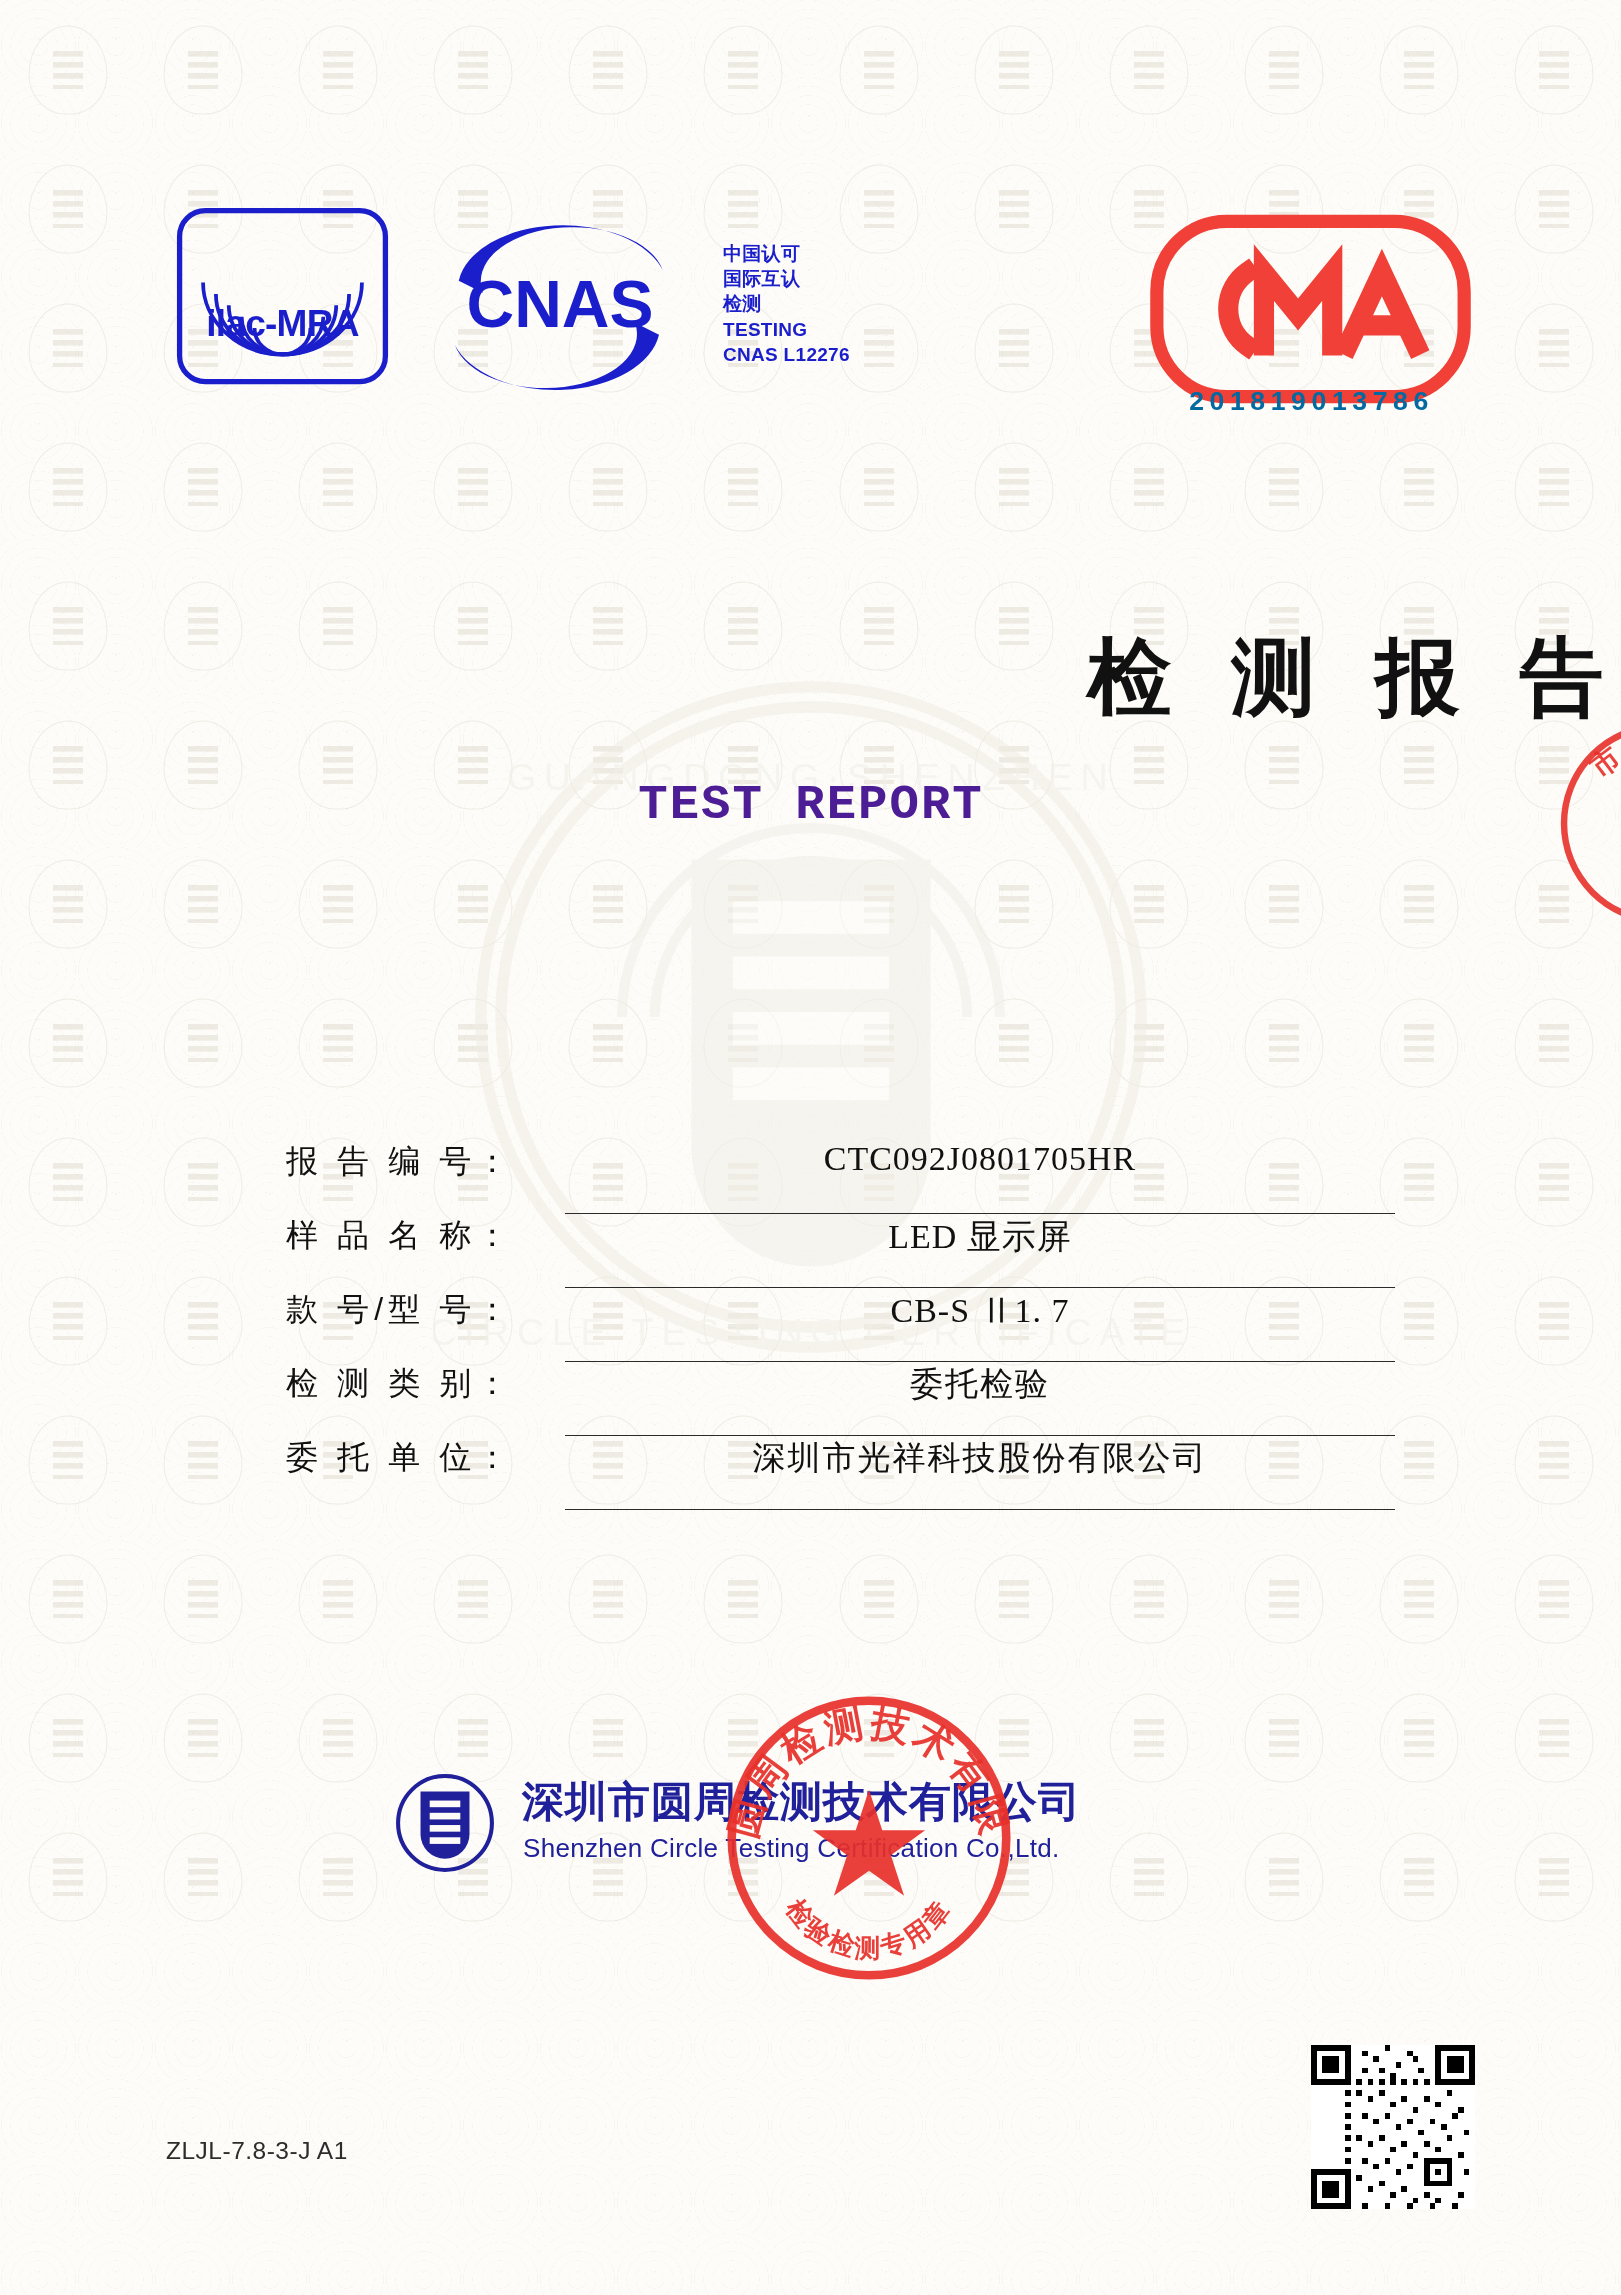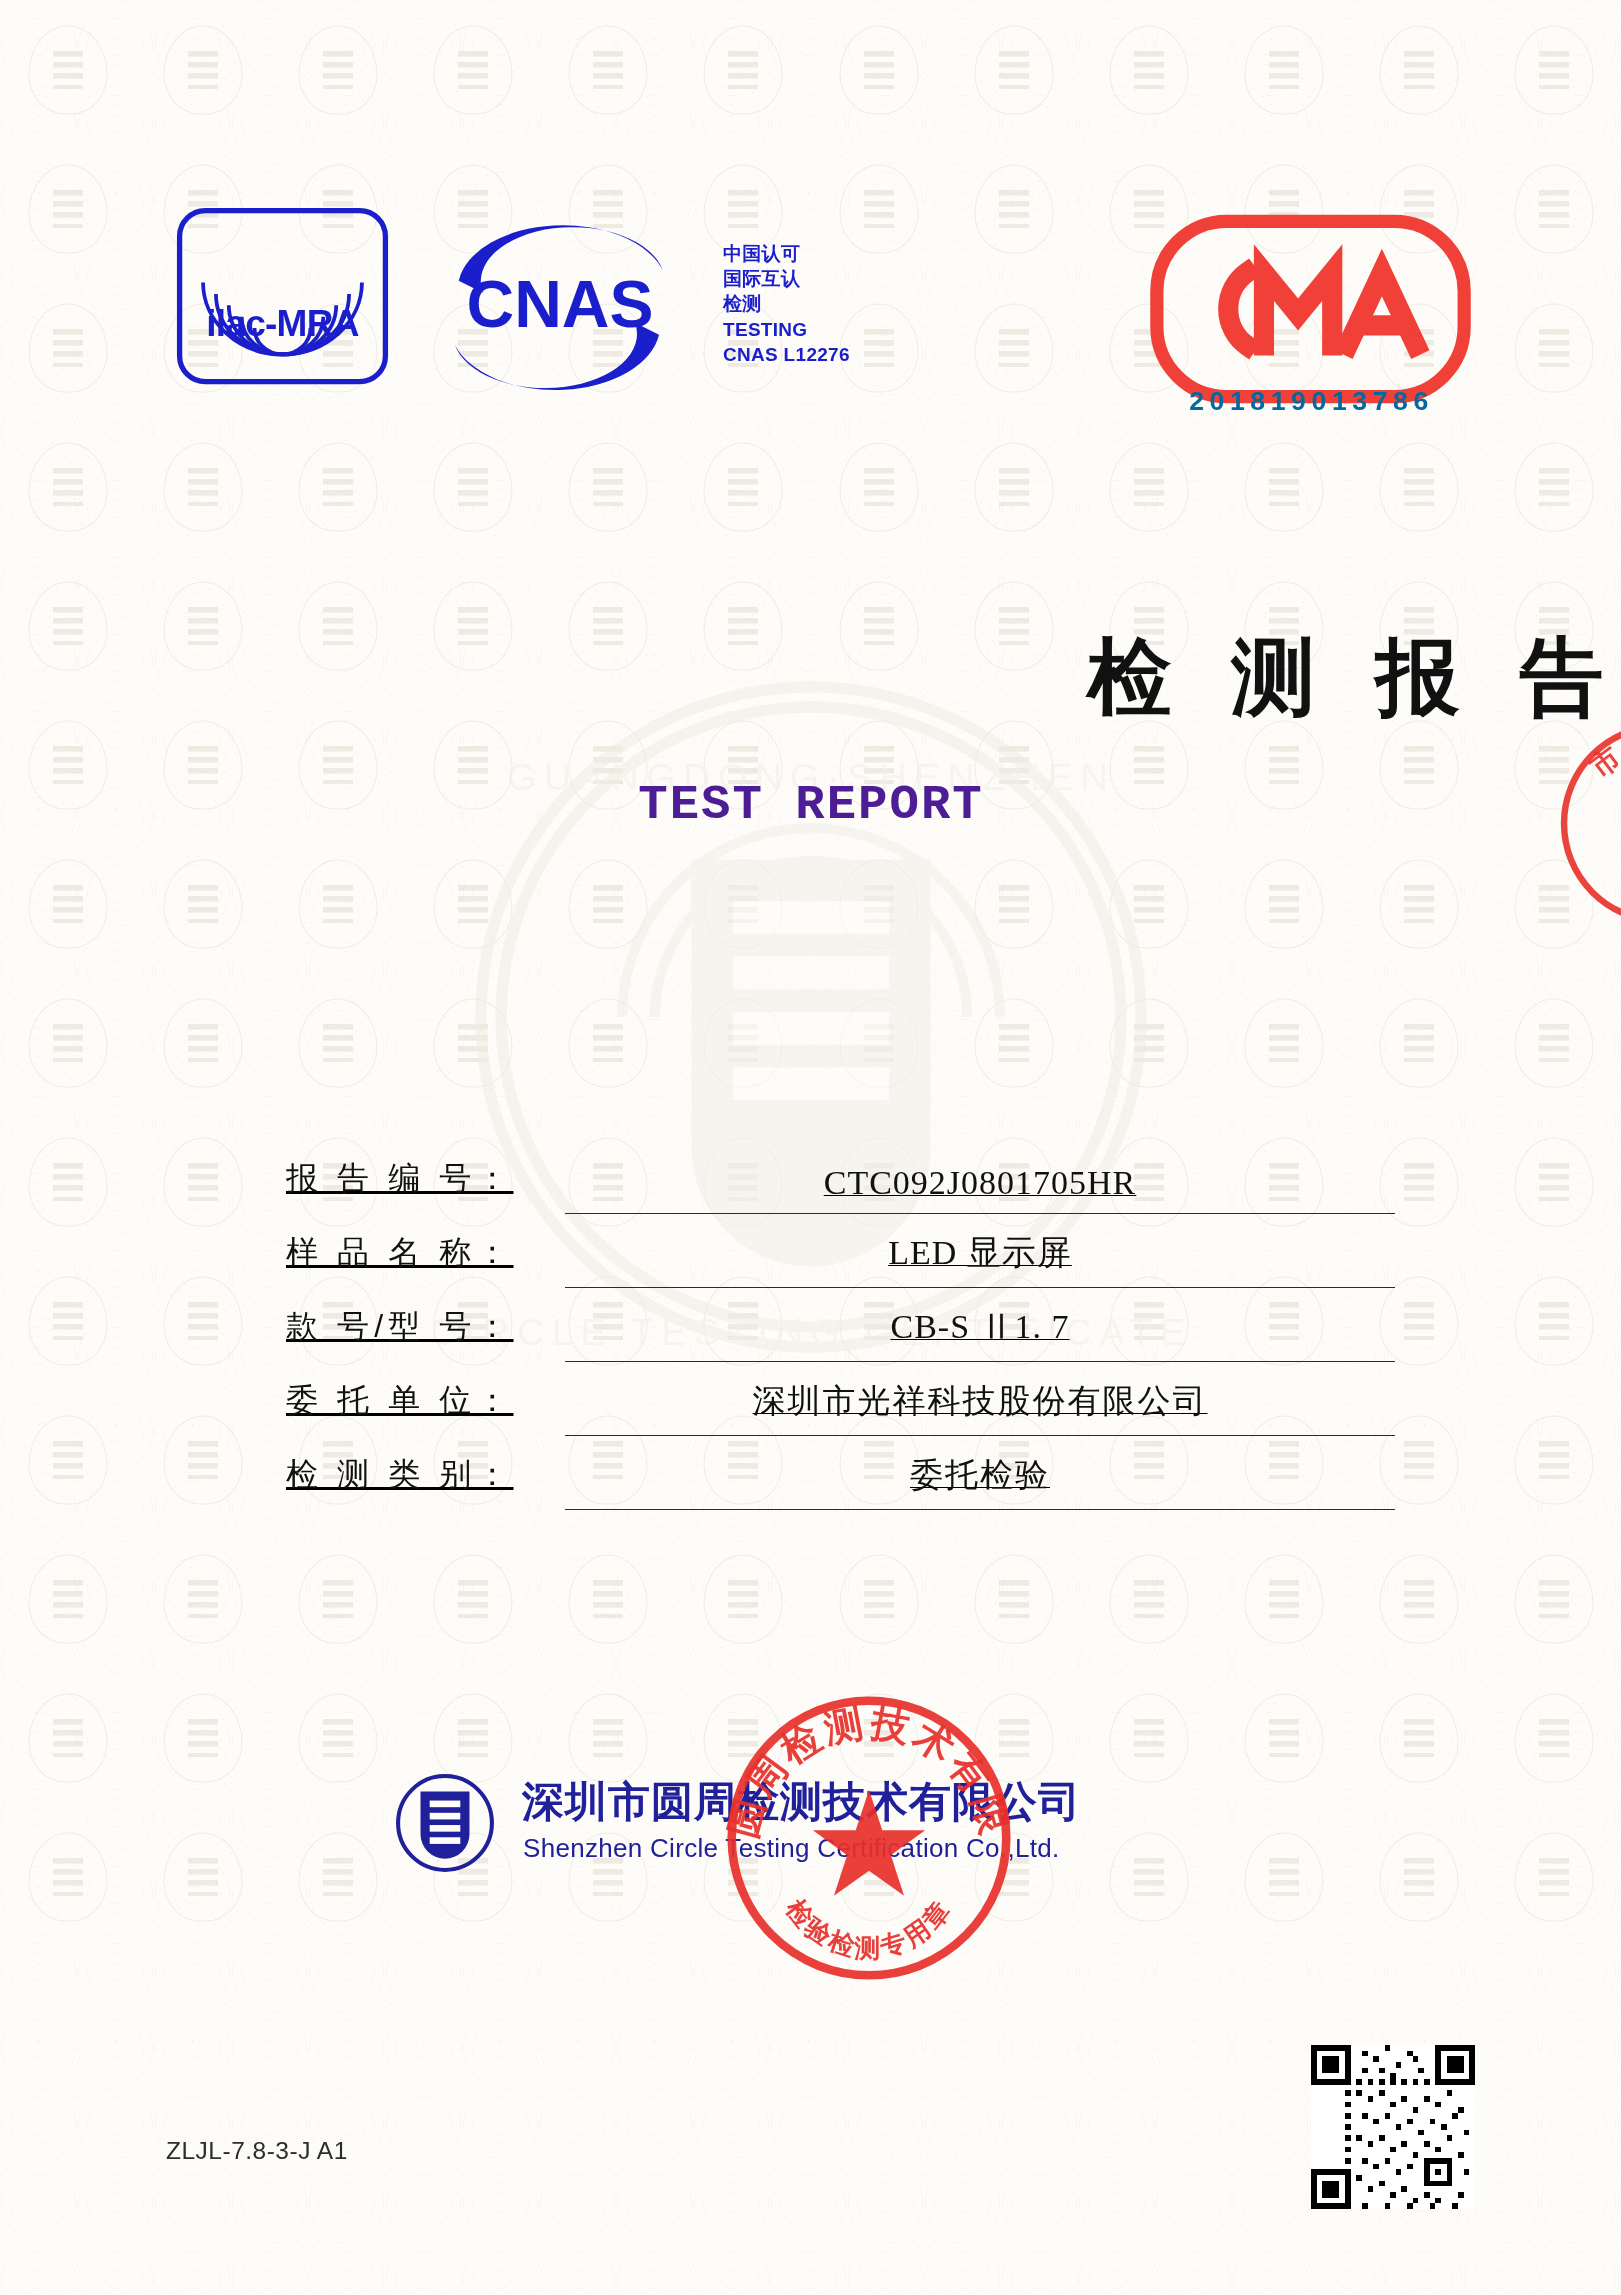--- a/index.html
+++ b/index.html
@@ -168,23 +168,21 @@
 
   
   .fields {
     position: absolute;
     left: 286px;
     top: 1140px;
     width: 1109px;
   }
   .field-row {
     display: flex;
-    align-items: flex-end;
     height: 74px;
-    text-decoration: underline;
   }
   .field-label {
     width: 279px;
     flex: 0 0 279px;
     font-family: "Liberation Sans", sans-serif;
     font-size: 32px;
     color: #111;
     letter-spacing: 5.1px;
     padding-bottom: 13.3px;
     white-space: nowrap;
@@ -560,30 +558,30 @@
     </div>
 
     <div class="field-row">
       <div class="field-label">款 号/型 号：</div>
       <div class="field-value-wrap">
         <span class="field-value">CB-S  Ⅱ1. 7</span>
       </div>
     </div>
 
     <div class="field-row">
+      <div class="field-label">检 测 类 别：</div>
+      <div class="field-value-wrap">
+        <span class="field-value cn">委托检验</span>
+      </div>
+    </div>
+
+    <div class="field-row">
       <div class="field-label">委 托 单 位：</div>
       <div class="field-value-wrap">
         <span class="field-value cn">深圳市光祥科技股份有限公司</span>
-      </div>
-    </div>
-
-    <div class="field-row">
-      <div class="field-label">检 测 类 别：</div>
-      <div class="field-value-wrap">
-        <span class="field-value cn">委托检验</span>
       </div>
     </div>
 
   </div>
 
   <div class="company">
     <div class="company-logo">
       <svg viewBox="0 0 200 200" xmlns="http://www.w3.org/2000/svg">
         <circle cx="100" cy="100" r="92" fill="none" stroke="#20209a" stroke-width="8"></circle>
         <path d="M52 38h96v84a48 48 0 0 1-48 48 48 48 0 0 1-48-48z" fill="#20209a"></path>

